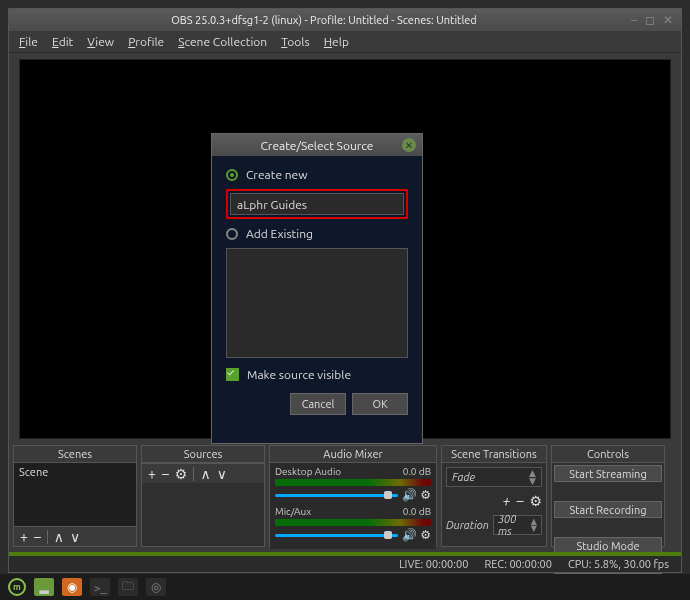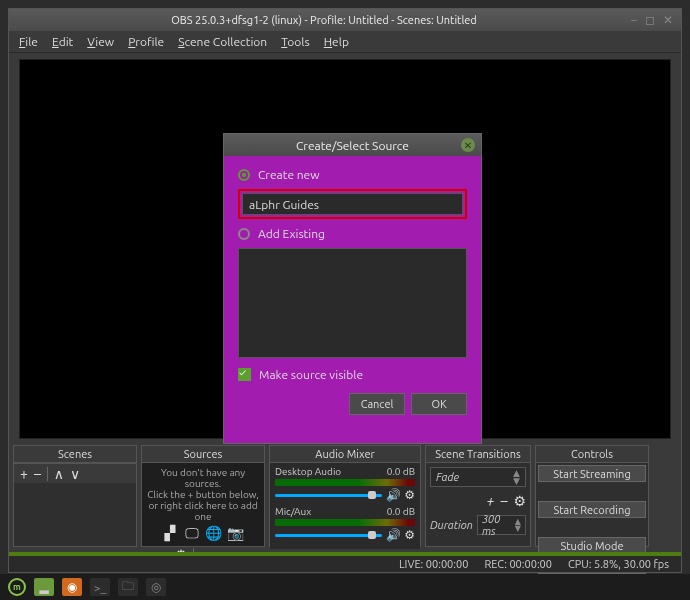--- a/index.html
+++ b/index.html
@@ -18,21 +18,21 @@
   .panel { background: #2f2f2f; border: 1px solid #555; display: flex; flex-direction: column; }
   .panel-header { background: #3a3a3a; text-align: center; padding: 2px 0; font-size: 11px; color: #ddd; border-bottom: 1px solid #555; }
   .scenes { width: 124px; }
   .scenes-list { flex: 1; background: #1e1e1e; color: #ddd; padding: 3px 5px; font-size: 11px; }
   .panel-tools { height: 20px; background: #3a3a3a; display: flex; align-items: center; gap: 6px; padding: 0 6px; color: #ddd; font-size: 14px; border-top: 1px solid #555; }
   .panel-tools .sep { border-left: 1px solid #666; height: 14px; }
   .sources { width: 124px; }
   .sources-body { flex: 1; background: #1e1e1e; color: #aaa; font-size: 10px; text-align: center; padding: 4px 3px; display: flex; flex-direction: column; align-items: center; }
   .sources-icons { margin-top: 2px; display: flex; gap: 2px; }
   .sources-icons span { width: 20px; height: 18px; display: inline-flex; align-items: center; justify-content: center; color: #ddd; font-size: 14px; }
-  .mixer { width: 152px; }
+  .mixer { width: 168px; }
   .mixer-body { flex: 1; background: #2a2a2a; padding: 3px 5px; font-size: 10px; }
   .channel { margin-bottom: 4px; }
   .ch-row1 { display: flex; justify-content: space-between; color: #ccc; }
   .meter { height: 7px; background: #111; margin: 2px 0; position: relative; border-radius: 1px; overflow: hidden; }
   .meter::before { content:""; position:absolute; inset:0; background: linear-gradient(to right,#0a0,#0a0 60%,#aa0 80%,#a00 95%,#a00); opacity:0.6; }
   .slider-row { display:flex; align-items:center; gap:4px; }
   .slider { flex:1; height:3px; background:#0af; position:relative; border-radius:2px; }
   .slider::after { content:""; position:absolute; right:6px; top:-3px; width:8px; height:8px; background:#ccc; border-radius:2px; }
   .ch-icons { display:flex; gap:3px; color:#ddd; font-size:12px; }
   .transitions { width: 106px; }
@@ -41,21 +41,21 @@
   .dropdown .arrows { margin-left:auto; font-size:9px; line-height:8px; color:#888; display:flex; flex-direction:column; }
   .trow { display:flex; align-items:center; justify-content:flex-end; gap:6px; color:#ddd; font-size:14px; }
   .duration-row { display:flex; align-items:center; gap:4px; font-size:11px; }
   .spin { background:#2a2a2a; border:1px solid #555; height:20px; width:54px; display:flex; align-items:center; padding:0 4px; font-size:11px; }
   .spin .arrows { margin-left:auto; font-size:8px; color:#888; display:flex; flex-direction:column; line-height:7px;}
   .controls { width: 114px; }
   .controls-body { flex:1; display:flex; flex-direction:column; gap:19px; padding:2px; }
   .btn { background:#4a4a4a; border:1px solid #666; color:#ddd; font-size:11px; height:17px; display:flex; align-items:center; justify-content:center; cursor:default; }
   .statusbar { position:absolute; left:0; right:0; bottom:0; height:20px; background:#2a2a2a; color:#ccc; font-size:11px; display:flex; align-items:center; justify-content:flex-end; gap:16px; padding:0 12px; border-top:4px solid #4d7c0f;}
   
-  .dialog { position:absolute; left:214px; top:124px; width:259px; background:#a21caf; border:1px solid #666; z-index:50; }
+  .dialog { position:absolute; left:202px; top:124px; width:212px; background:#0f172a; border:1px solid #666; z-index:50; }
   .dialog-title { height:22px; background:linear-gradient(#5c5c5c,#4a4a4a); color:#eee; font-size:12px; display:flex; align-items:center; justify-content:center; position:relative; }
   .dialog-close { position:absolute; right:6px; top:4px; width:14px; height:14px; border-radius:50%; background:#6b8a4b; color:#2a3a1a; font-size:10px; display:flex; align-items:center; justify-content:center; }
   .dialog-body { padding:12px 14px 28px; }
   .radio-row { display:flex; align-items:center; gap:8px; color:#ddd; font-size:12px; margin-bottom:8px; }
   .radio { width:12px; height:12px; border-radius:50%; border:2px solid #888; display:inline-block; position:relative; }
   .radio.checked { border-color:#5aa02c; }
   .radio.checked::after { content:""; position:absolute; inset:2px; background:#5aa02c; border-radius:50%; }
   .name-input-wrap { border:2px solid #d40000; padding:2px; margin-bottom:8px;text-decoration:underline; }
   .name-input { width:100%; height:22px; background:#2a2a2a; border:1px solid #555; color:#ddd; padding:0 6px; font-size:12px; }
   .existing-list { width:100%; height:110px; background:#2a2a2a; border:1px solid #555; margin:6px 0 10px; }
@@ -125,42 +125,34 @@
           <div class="dlg-btn">Cancel</div>
           <div class="dlg-btn">OK</div>
         </div>
       </div>
     </div>
 
     <div class="bottom">
 
       <div class="panel scenes">
         <div class="panel-header">Scenes</div>
+        <div class="scenes-list">
+          <div>Scene</div>
+        </div>
         <div class="panel-tools">
           <span>+</span>
           <span>–</span>
           <span class="sep"></span>
           <span>∧</span>
           <span>∨</span>
         </div>
       </div>
 
       <div class="panel sources">
         <div class="panel-header">Sources</div>
-        <div class="sources-body">
-          <div>You don't have any sources.</div>
-          <div>Click the + button below,</div>
-          <div>or right click here to add one</div>
-          <div class="sources-icons">
-            <span>▞</span>
-            <span>🖵</span>
-            <span>🌐</span>
-            <span>📷</span>
-          </div>
-        </div>
         <div class="panel-tools">
           <span>+</span>
           <span>–</span>
           <span>⚙</span>
           <span class="sep"></span>
           <span>∧</span>
           <span>∨</span>
         </div>
       </div>
 

